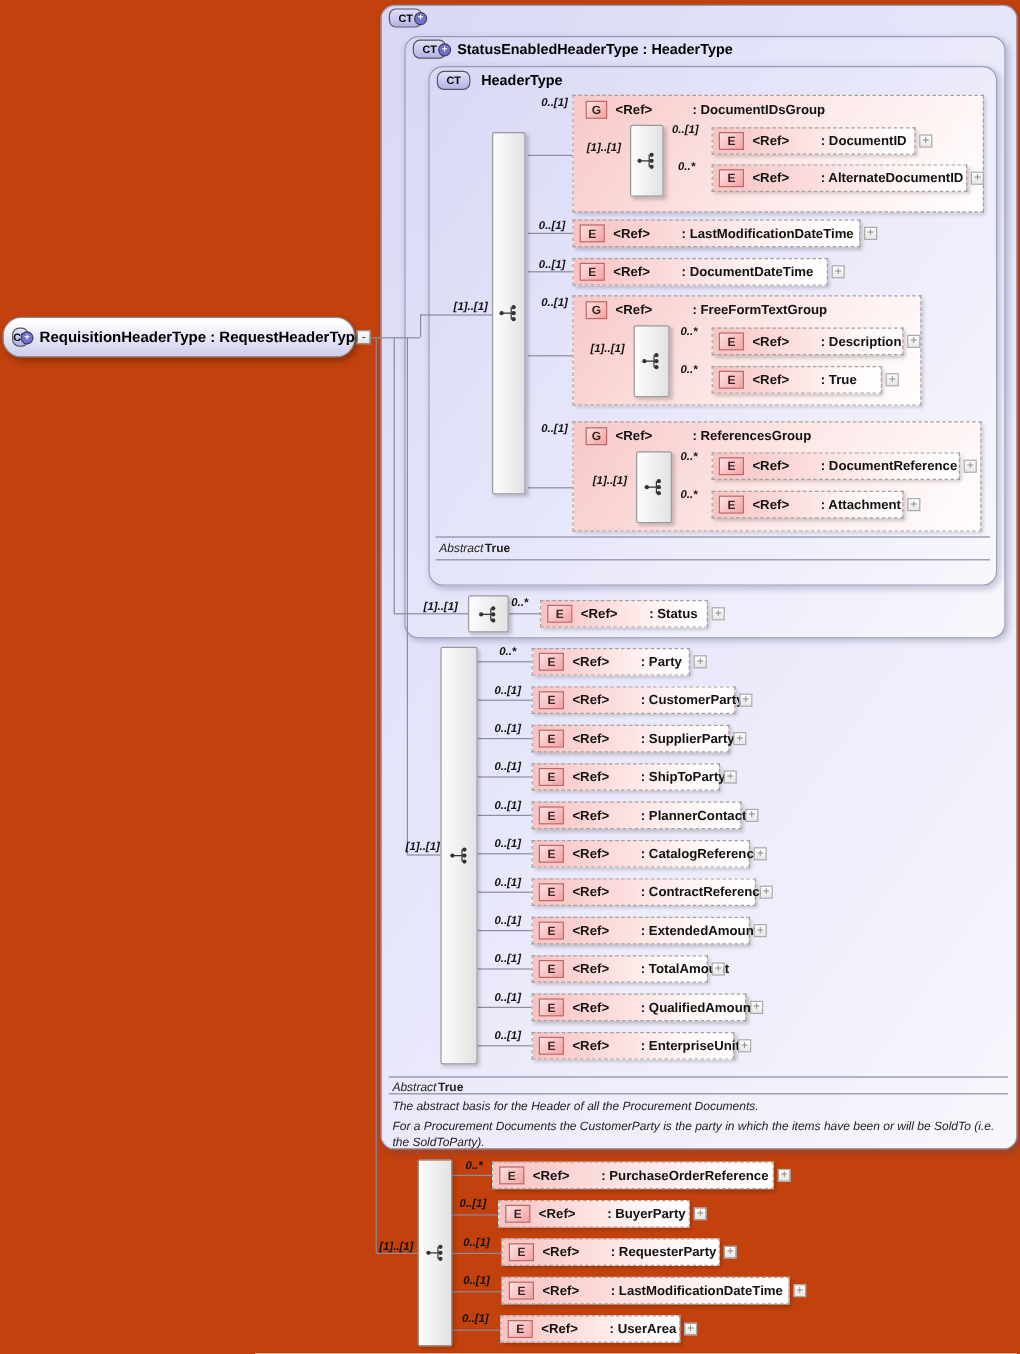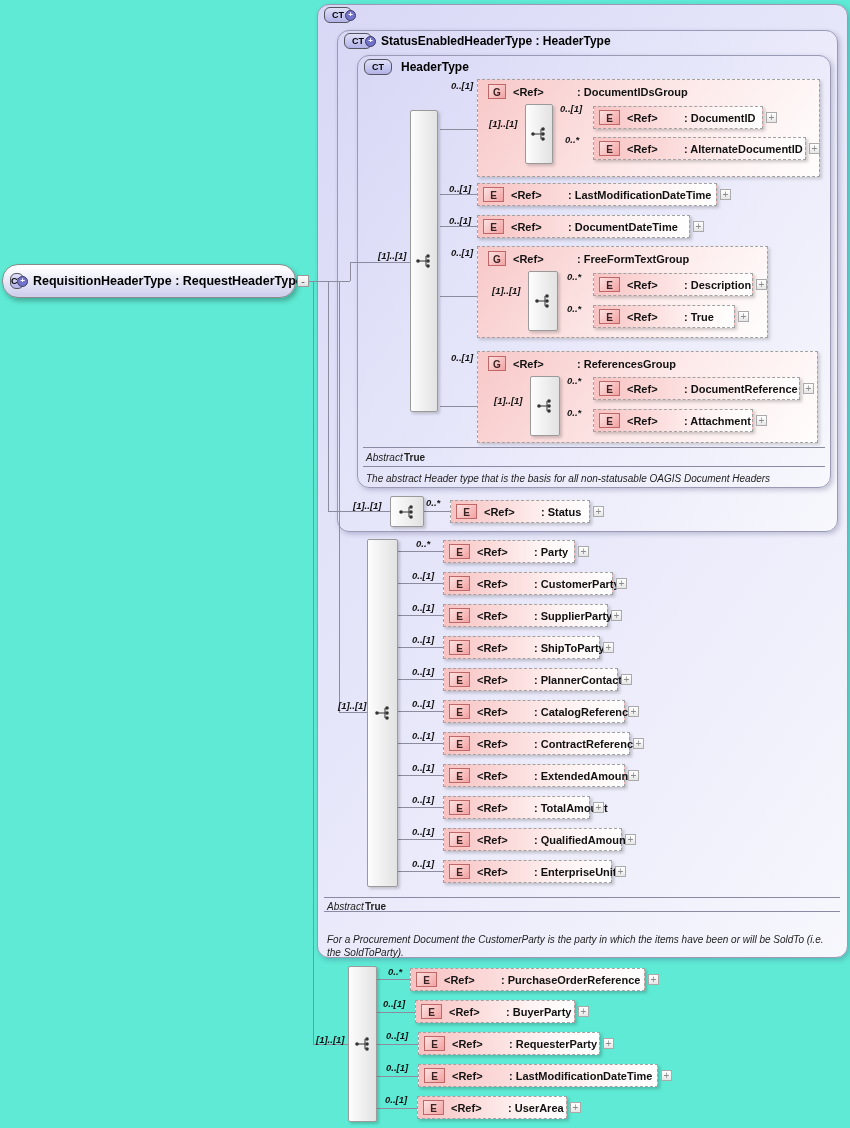--- a/index.html
+++ b/index.html
@@ -1,16 +1,16 @@
 <!DOCTYPE html>
 <html><head>
 <meta charset="utf-8">
 <style>
   html,body{margin:0;padding:0;background:#fff;}
-  #canvas{position:relative;width:850px;height:1128px;background:#5eead4;overflow:hidden;
+  #canvas{position:relative;width:850px;height:1128px;background:#c2410c;overflow:hidden;
           font-family:"Liberation Sans",sans-serif;}
 
   
   .container{position:absolute;border:1px solid #9a9ab4;border-radius:12px;
              background:linear-gradient(125deg,#d8d8f6 0%,#e6e6fa 45%,#f7f7fd 100%);
              box-shadow:2px 2px 5px rgba(70,70,120,.30);box-sizing:border-box;}
   .ctitle{position:absolute;display:flex;align-items:center;font-size:12px;font-weight:bold;color:#000;white-space:nowrap;}
   .ct{position:relative;display:inline-flex;align-items:center;justify-content:center;
       width:26px;height:14px;margin-right:9px;border:1.5px solid #55555e;border-radius:6px;
       background:linear-gradient(#e0e0f8,#b2b2e8);font-size:9px;font-weight:bold;color:#000;}
@@ -279,21 +279,20 @@
     <span class="eicon">E</span>
     <span class="eref">&lt;Ref&gt;</span>
     <span class="ename">: Attachment</span>
   </div>
   <div class="plus" style="left:756px;top:415px">+</div>
 
   <div class="rule" style="left:363px;top:447px;width:462px"></div>
   <div class="abslab" style="left:366px;top:452px">Abstract</div>
   <div class="absval" style="left:404px;top:452px">True</div>
   <div class="rule" style="left:363px;top:466px;width:462px"></div>
-  <div class="desc" style="left:366px;top:472px;width:456px">The abstract Header type that is the basis for all non-statusable OAGIS Document Headers</div>
 
   <div class="ebox" style="left:450px;top:500px;width:140px">
     <span class="eicon">E</span>
     <span class="eref">&lt;Ref&gt;</span>
     <span class="ename">: Status</span>
   </div>
   <div class="plus" style="left:593px;top:506px">+</div>
 
   <div class="ebox" style="left:443px;top:540px;width:132px">
     <span class="eicon">E</span>
@@ -369,21 +368,22 @@
     <span class="eicon">E</span>
     <span class="eref">&lt;Ref&gt;</span>
     <span class="ename">: EnterpriseUnit</span>
   </div>
   <div class="plus" style="left:615px;top:866px">+</div>
 
   <div class="rule" style="left:324px;top:897px;width:516px"></div>
   <div class="abslab" style="left:327px;top:901px">Abstract</div>
   <div class="absval" style="left:365px;top:901px">True</div>
   <div class="rule" style="left:324px;top:911px;width:516px"></div>
-  <div class="desc" style="left:327px;top:933px;width:505px">For a Procurement Document the CustomerParty is the party in which the items have been or will be SoldTo (i.e. the SoldToParty).</div>
+  <div class="desc" style="left:327px;top:916px;width:510px">The abstract basis for the Header of all the Procurement Documents.</div>
+  <div class="desc" style="left:327px;top:933px;width:505px">For a Procurement Documents the CustomerParty is the party in which the items have been or will be SoldTo (i.e. the SoldToParty).</div>
 
   <div class="ebox" style="left:410px;top:968px;width:235px">
     <span class="eicon">E</span>
     <span class="eref">&lt;Ref&gt;</span>
     <span class="ename">: PurchaseOrderReference</span>
   </div>
   <div class="plus" style="left:648px;top:974px">+</div>
 
   <div class="ebox" style="left:415px;top:1000px;width:160px">
     <span class="eicon">E</span>

